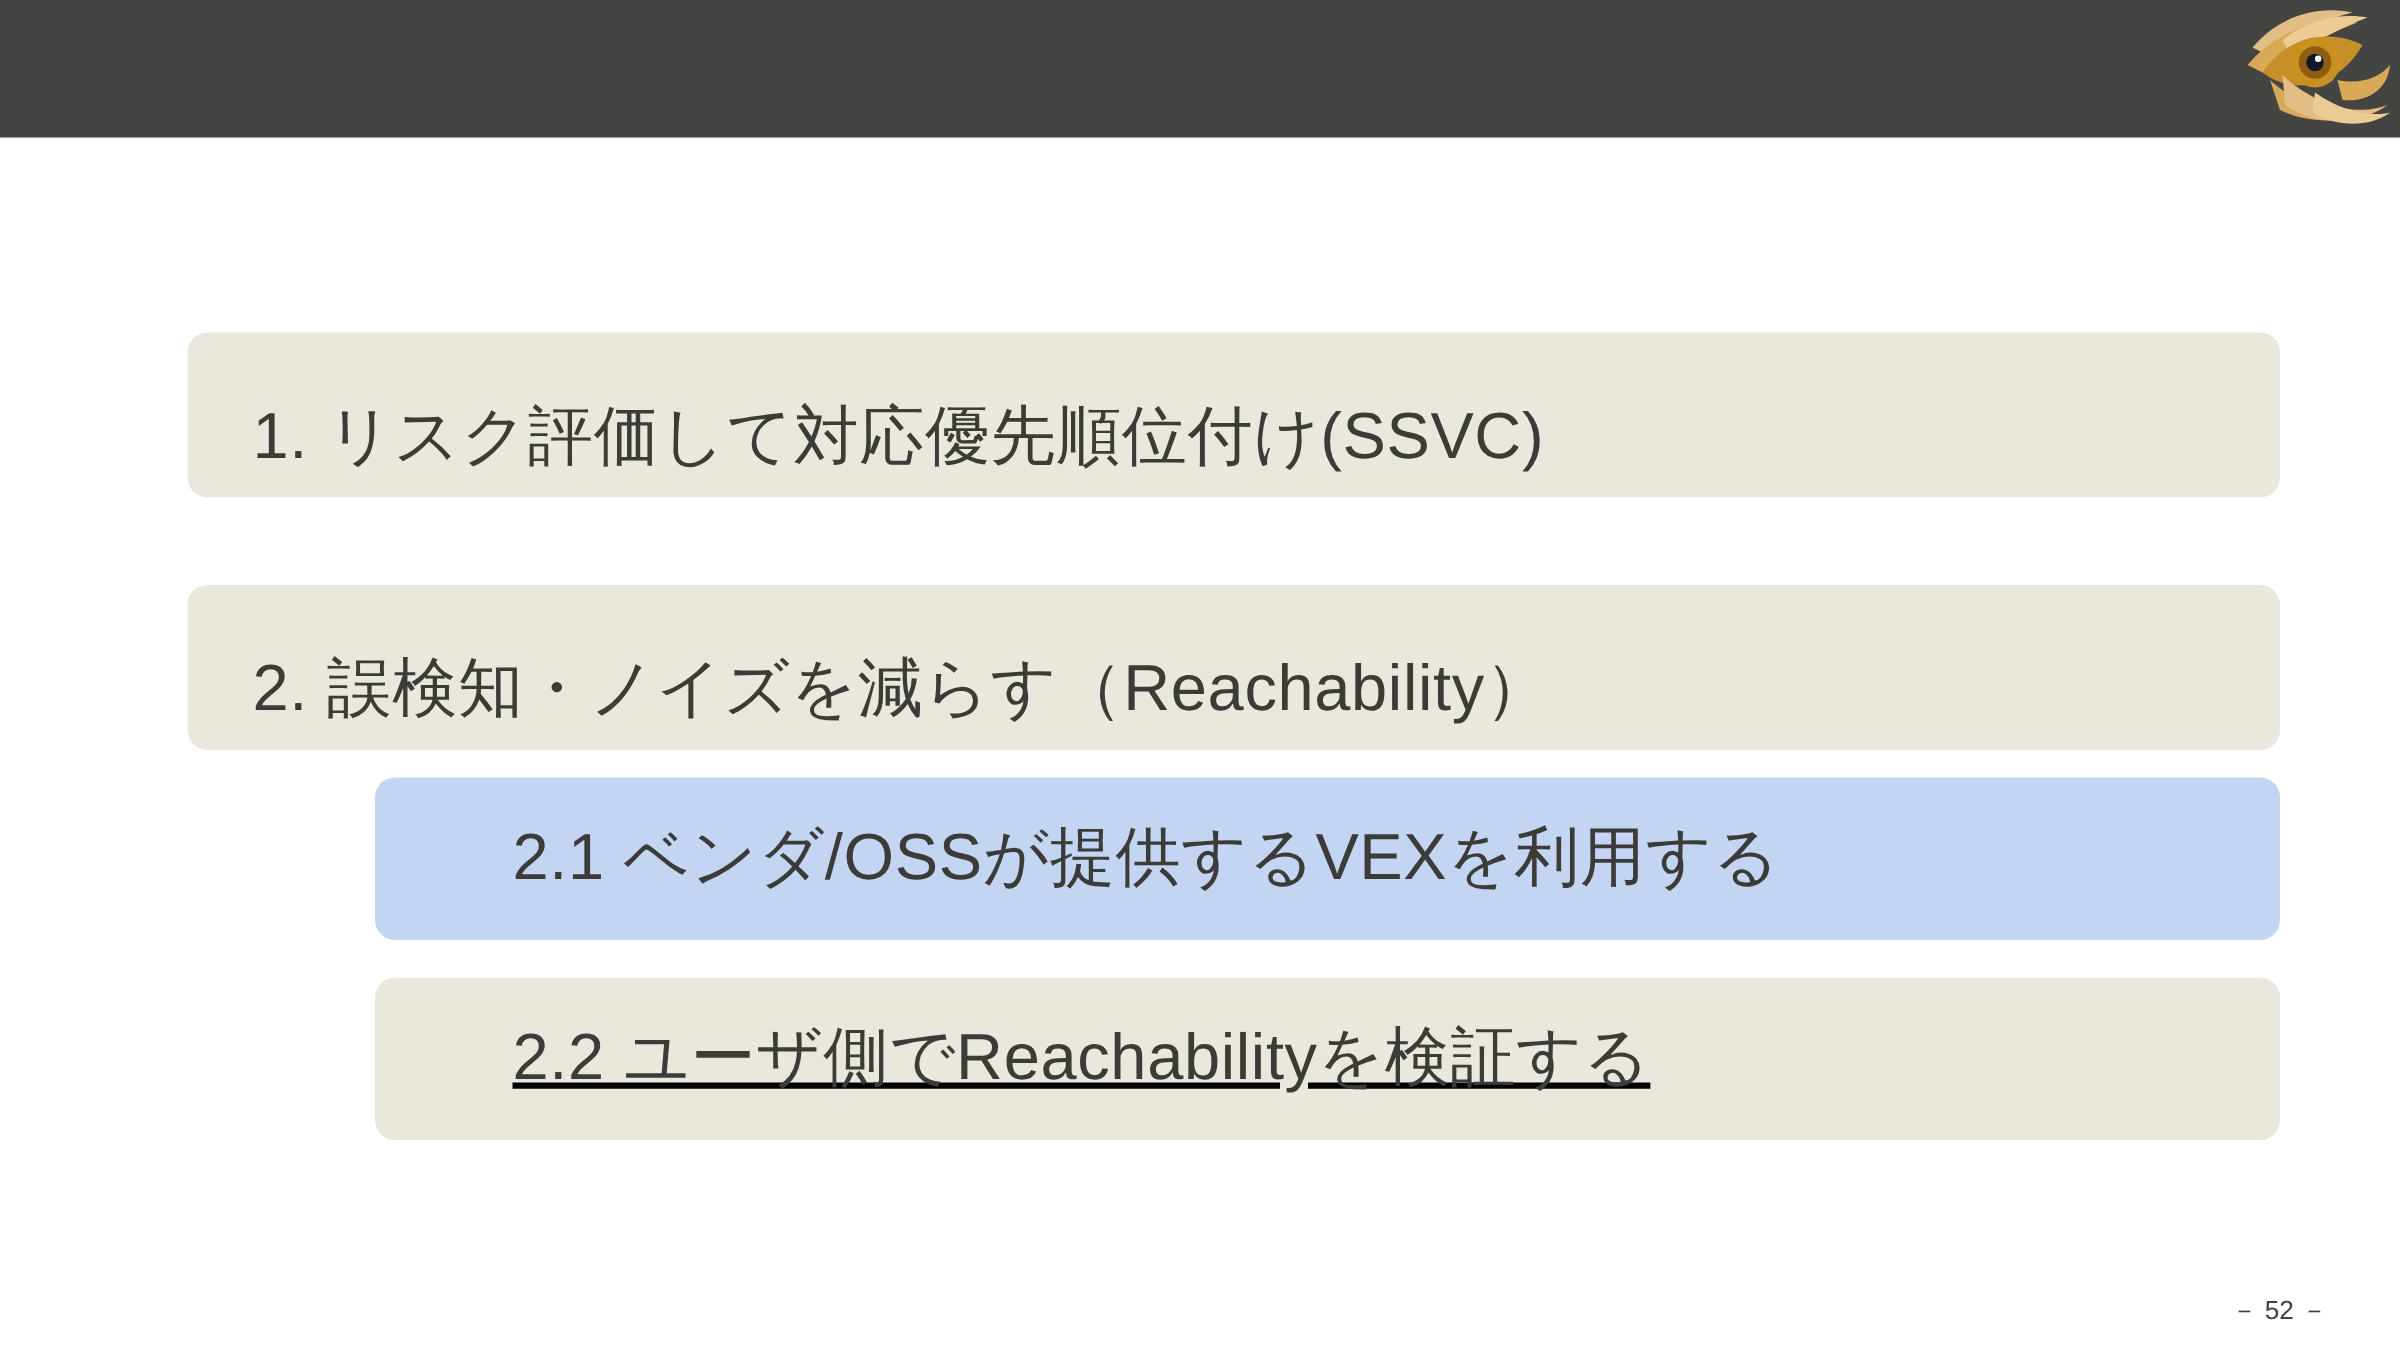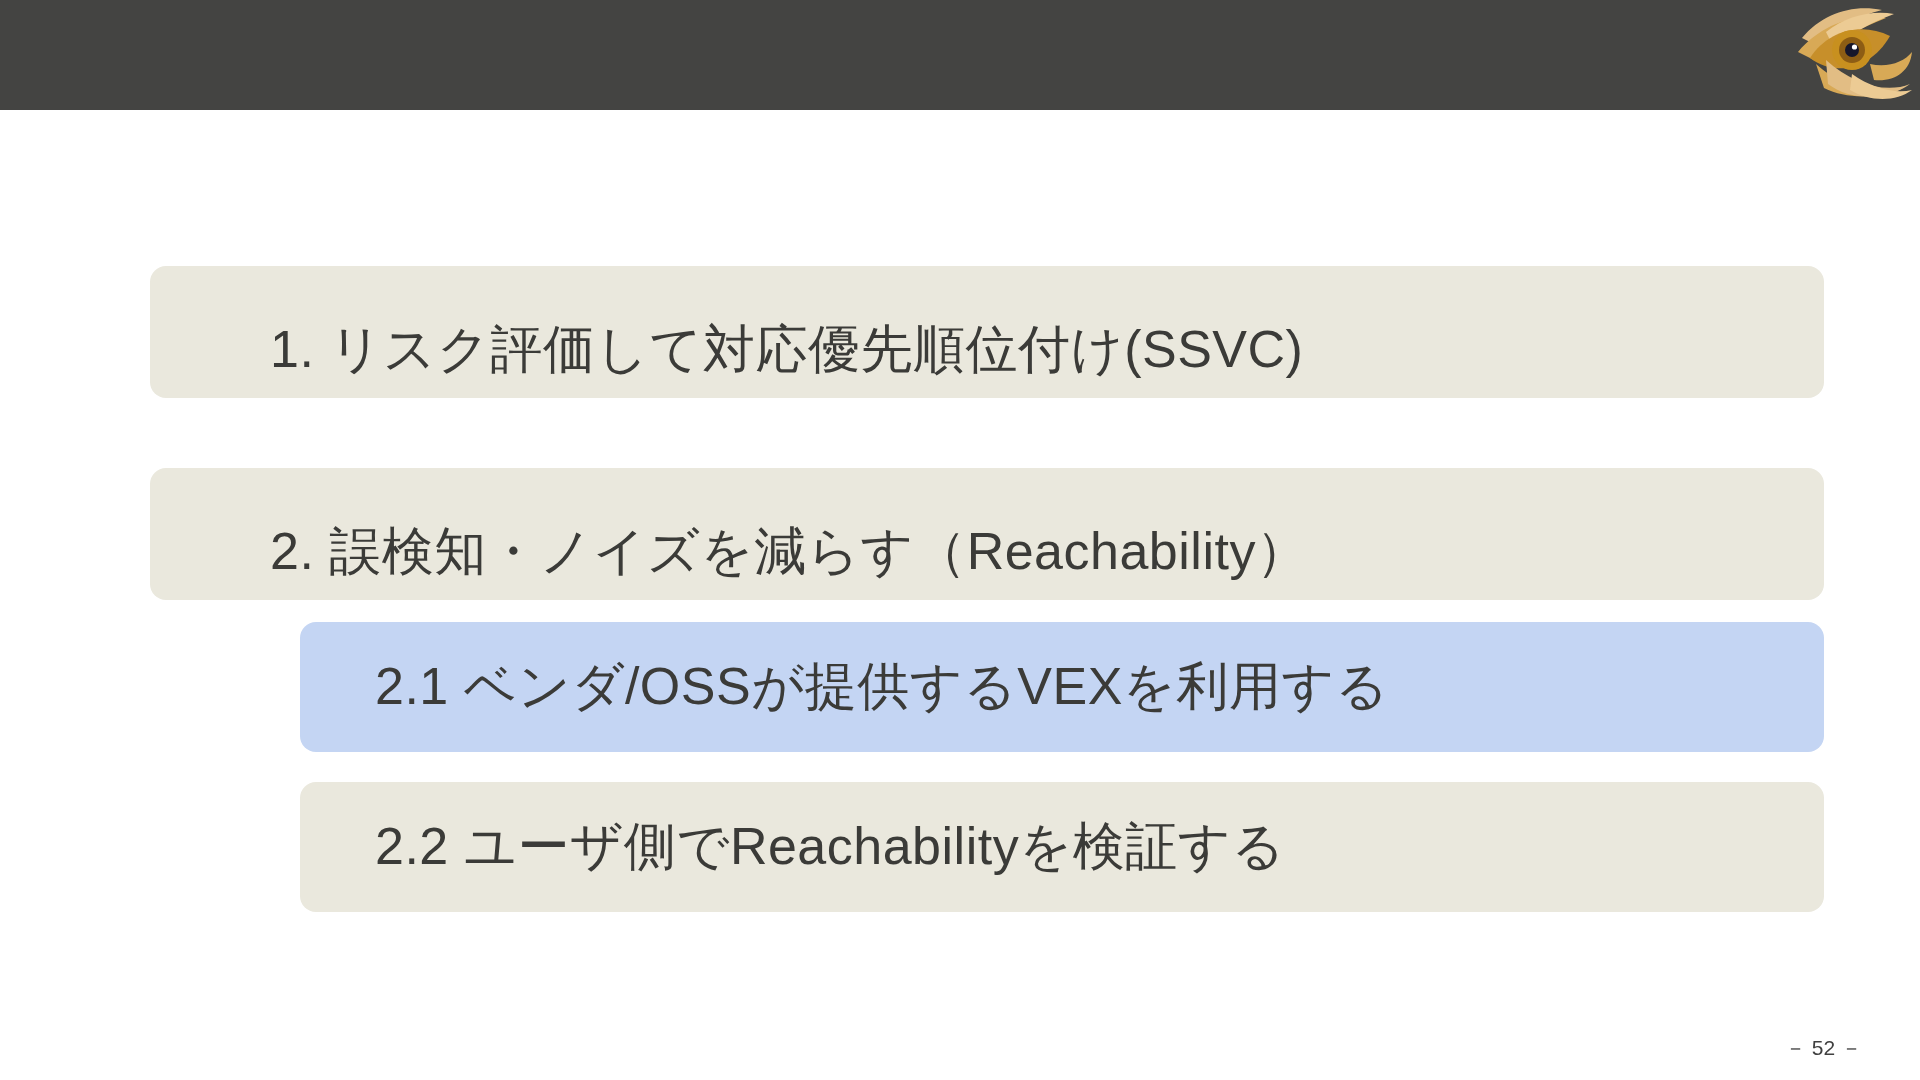--- a/index.html
+++ b/index.html
@@ -59,40 +59,41 @@
     letter-spacing: 0.5px;
   }
 
   
   .level1 {
     left: 150px;
     width: 1674px;
     height: 132px;
     background: #eae8dd;
   }
-  .level1 .item-label { padding-left: 120px; margin-top: 36px; }
+  .level1 .item-label { padding-left: 52px; margin-top: 36px; }
 
   #box-1  { top: 156px; }
   #box-2  { top: 358px; }
 
   
   .level2 {
     left: 300px;
     width: 1524px;
     height: 130px;
   }
-  .level2 .item-label { padding-left: 75px; }
+  .level2 .item-label { padding-left: 75px; margin-left: 35px; }
 
   #box-2-1 {
     top: 512px;
     background: #c4d5f3;
   }
   #box-2-2 {
     top: 672px;
     background: #eae8dd;
+    text-decoration: underline;
   }
 
   
   #footer {
     position: absolute;
     left: 0;
     bottom: 0;
     width: 1920px;
     height: 60px;
   }

